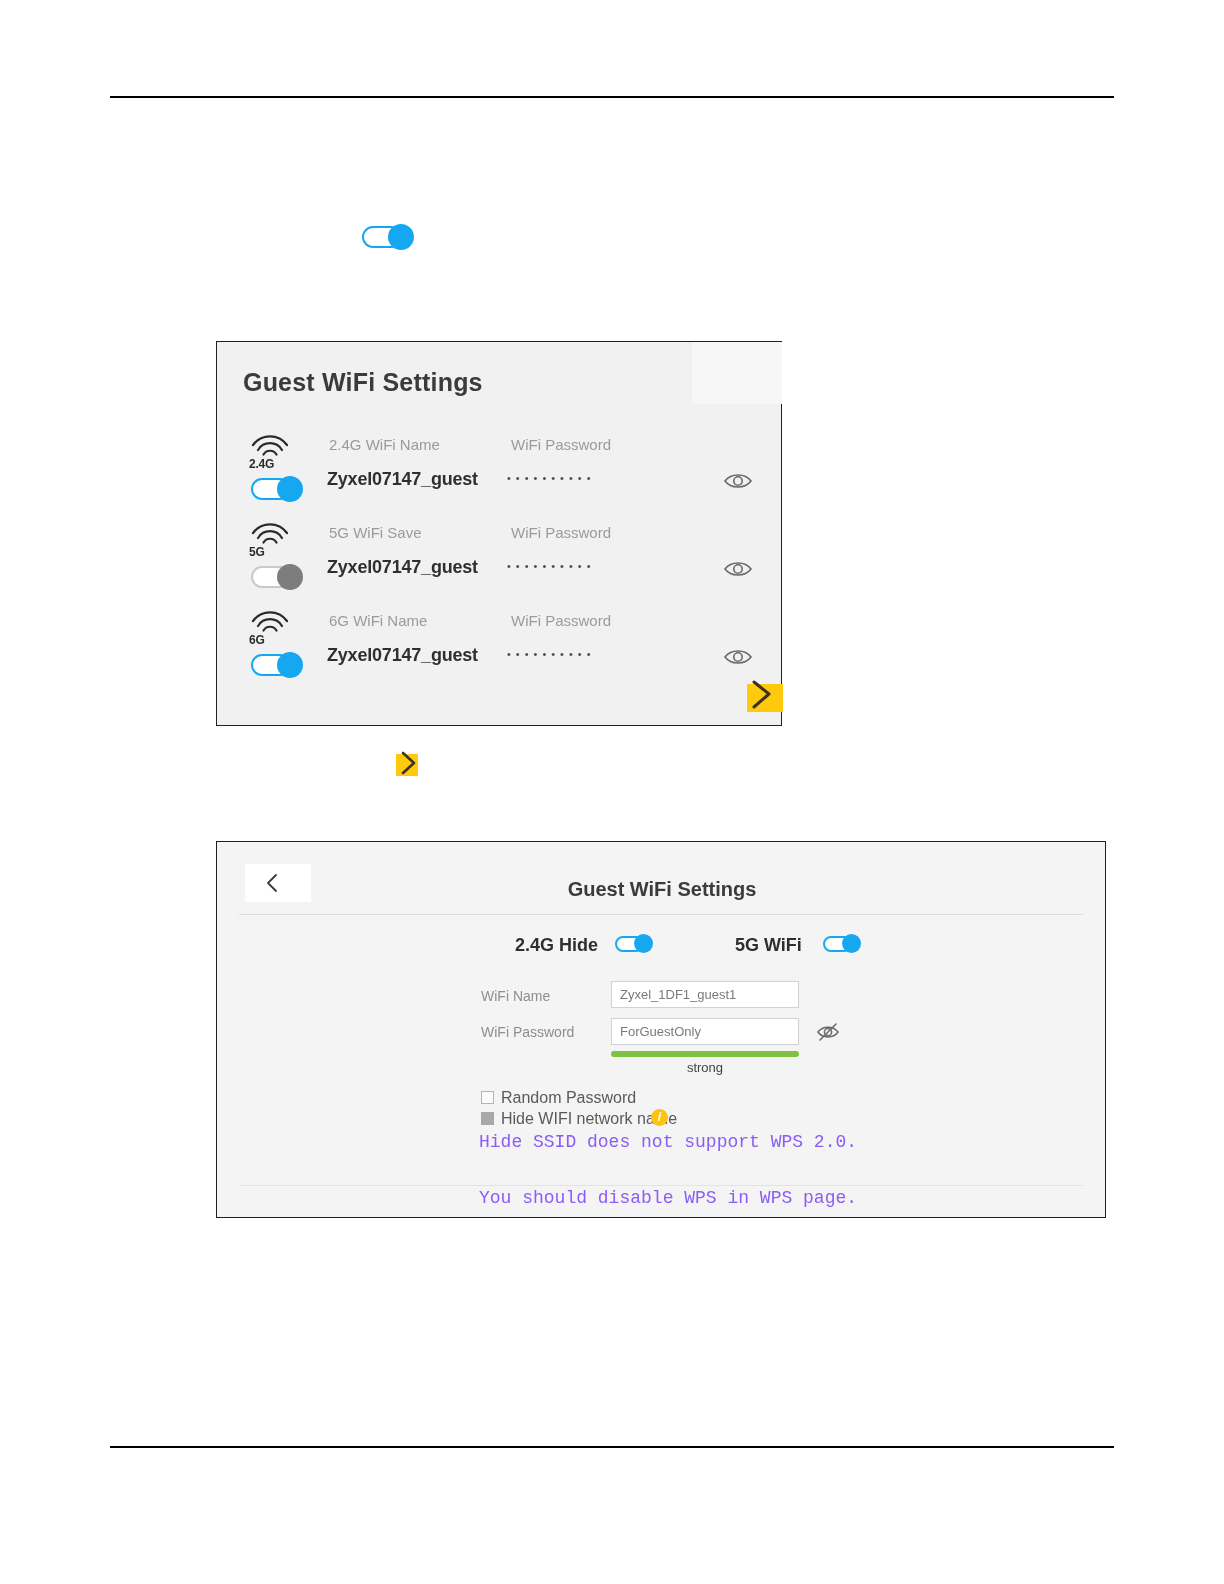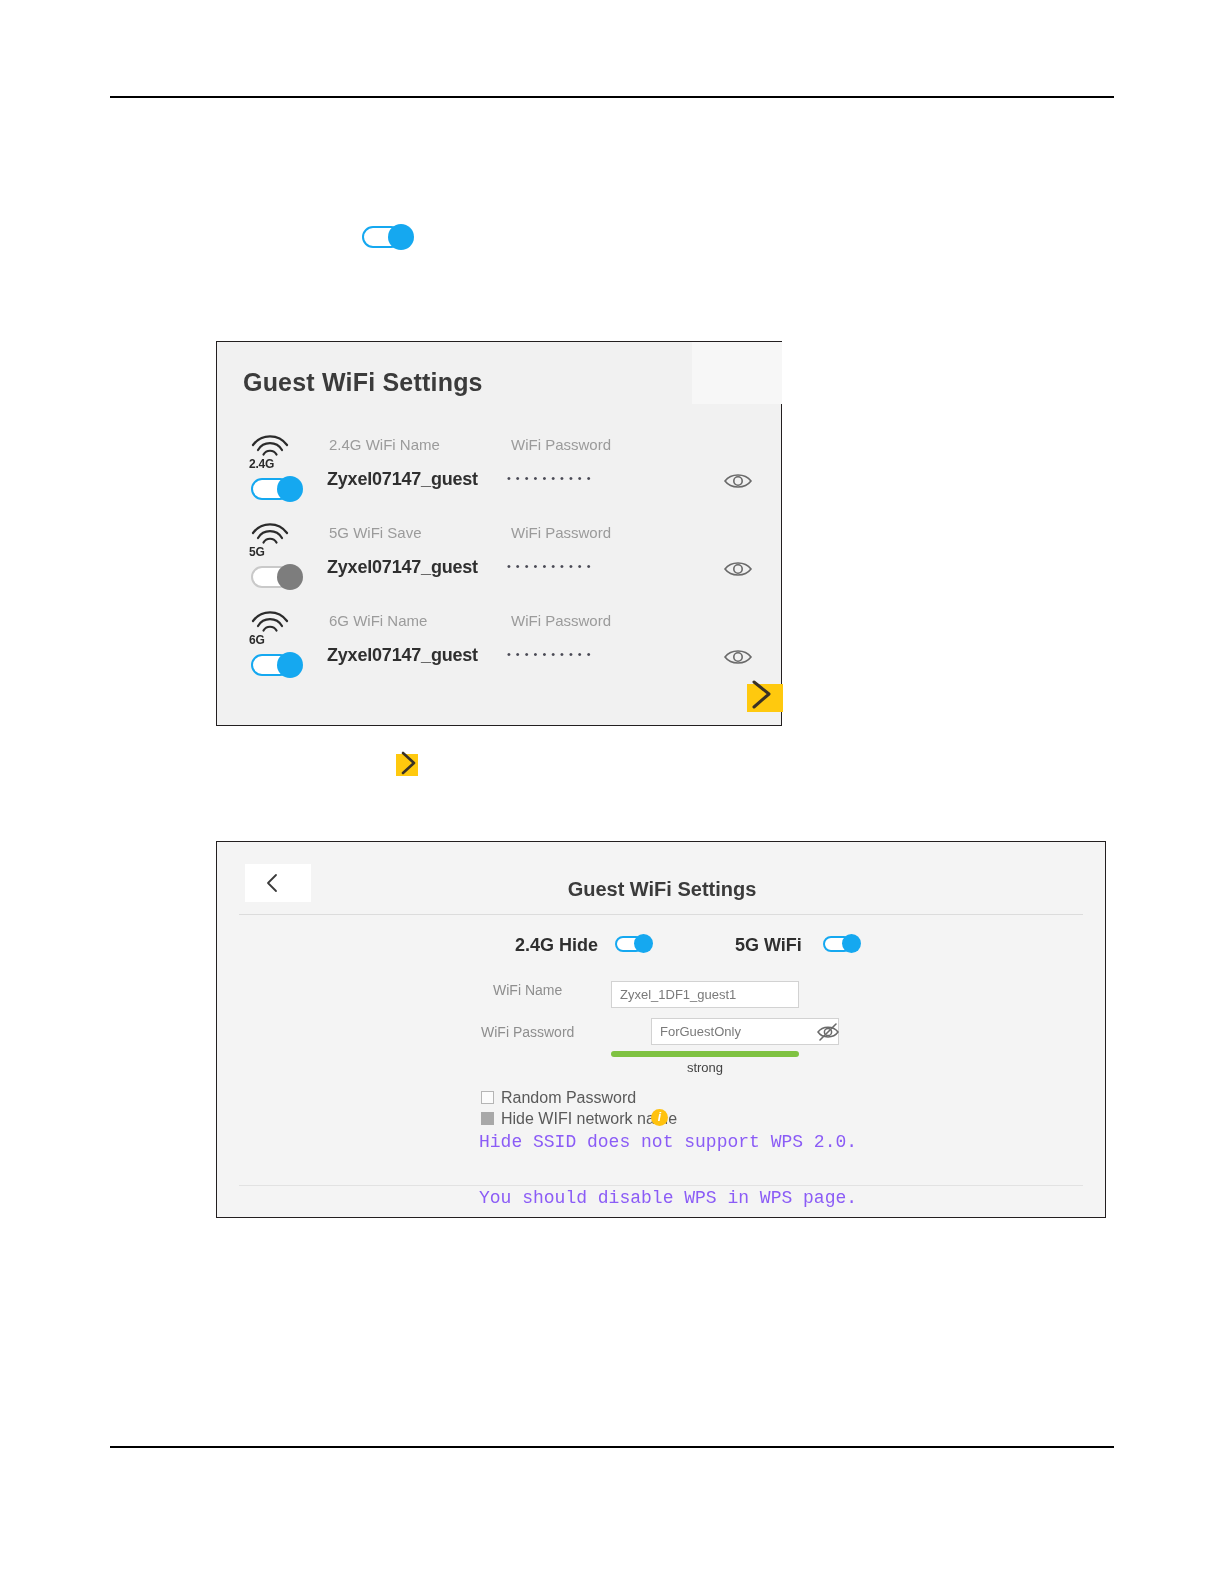--- a/index.html
+++ b/index.html
@@ -281,24 +281,24 @@
     height: 27px;
     background: #ffffff;
     border: 1px solid #d2d2d2;
     box-sizing: border-box;
     font-size: 13px;
     color: #7a7a7a;
     line-height: 25px;
     padding-left: 8px;
     font-family: "Liberation Sans", sans-serif;
   }
-  .lbl-name { top: 140px; margin-left: 12px; }
+  .lbl-name { top: 146px; }
   .in-name { top: 139px; }
   .lbl-pass { top: 182px; }
-  .in-pass { top: 176px; margin-left: 40px; }
+  .in-pass { top: 176px; }
 
   .eye-slash {
     position: absolute;
     left: 598px;
     top: 178px;
     width: 28px;
     height: 24px;
   }
 
   .strength-bar {

